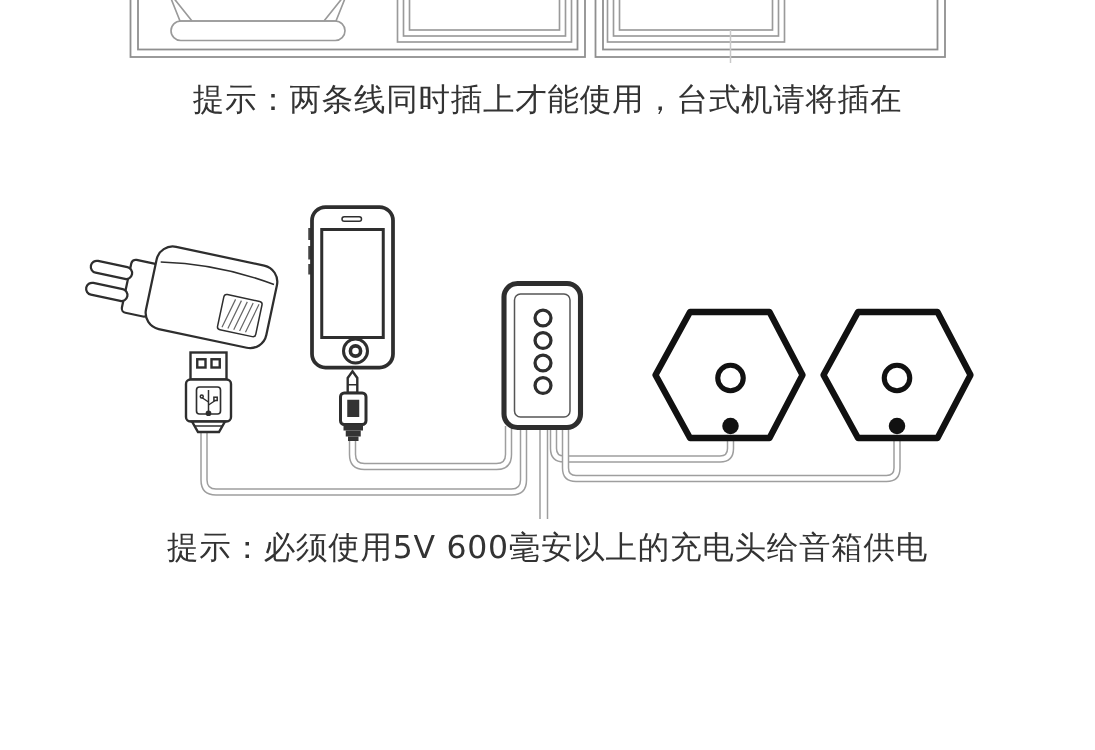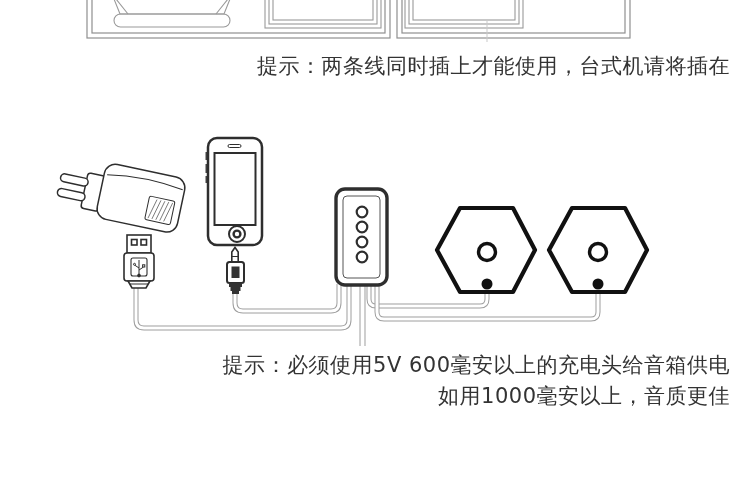--- a/index.html
+++ b/index.html
@@ -2,21 +2,21 @@
 <html><head>
 <meta charset="utf-8">
 <style>
   html,body{margin:0;padding:0;background:#fff;}
   .canvas{
     position:relative;width:730px;height:500px;background:#ffffff;overflow:hidden;
     font-family:"DejaVu Sans","Liberation Sans",sans-serif;
   }
   .art{position:absolute;left:0;top:0;}
   .tip{
-    position:absolute;left:0;width:730px;text-align:right;
+    position:absolute;left:0;width:730px;text-align:center;
     color:#333333;font-size:21px;font-weight:normal;letter-spacing:0.5px;
   }
   .tip-top{top:49px;line-height:34px;}
   .tip-bottom{top:350px;line-height:31px;}
   .cable-outer{stroke:#9e9e9e;stroke-width:5;fill:none;}
   .cable-inner{stroke:#ffffff;stroke-width:3;fill:none;}
   .stub-outer{stroke:#9e9e9e;stroke-width:6;fill:none;}
   .stub-inner{stroke:#ffffff;stroke-width:4;fill:none;}
   .panel{stroke:#8f8f8f;stroke-width:1.2;fill:none;}
   .sketch{stroke:#9a9a9a;stroke-width:1.1;fill:none;}
@@ -144,16 +144,15 @@
       <circle cx="598" cy="284" r="5.5" fill="#111" stroke="none"></circle>
     </g>
   </svg>
 
   <div class="tip tip-top">
     <div>提示：两条线同时插上才能使用，台式机请将插在</div>
   </div>
 
   <div class="tip tip-bottom">
     <div>提示：必须使用5V 600毫安以上的充电头给音箱供电</div>
-    <div>如用1000毫安以上，音质更佳</div>
   </div>
 
 </div>
 
 </body></html>

